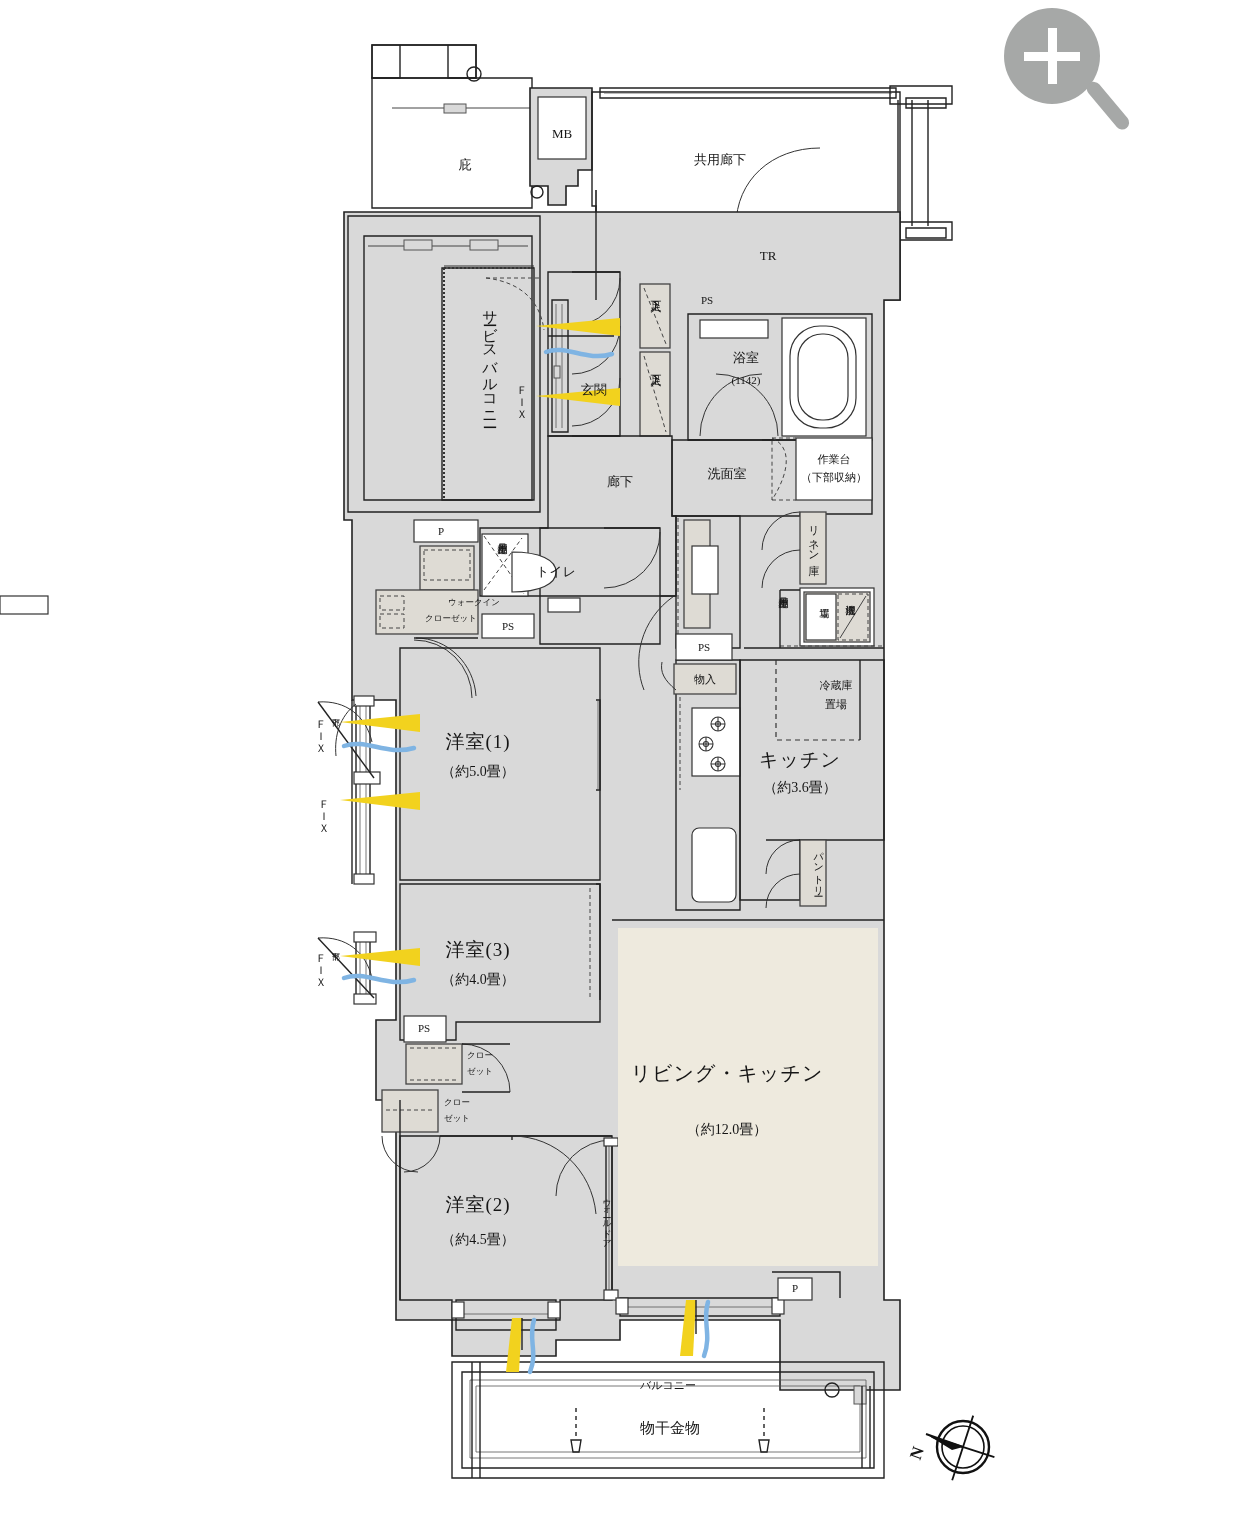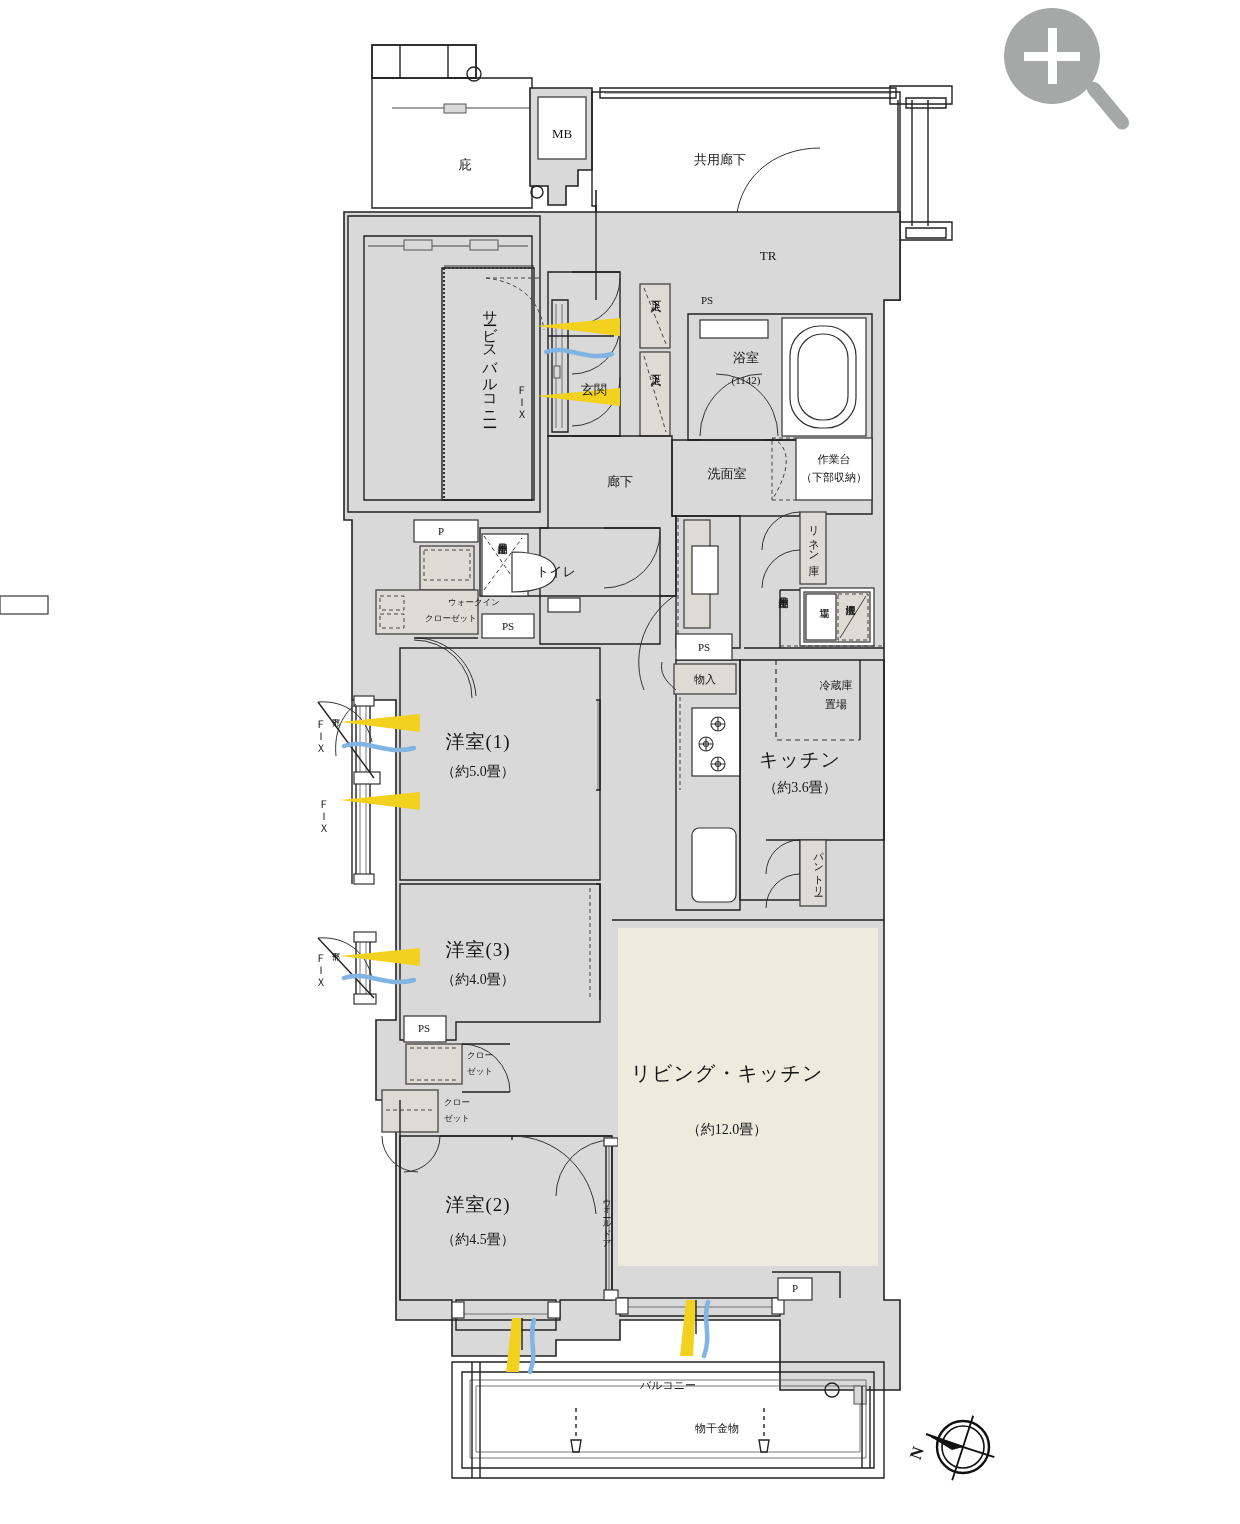--- a/index.html
+++ b/index.html
@@ -10,21 +10,21 @@
   }
   #plan{position:absolute;left:0;top:0;width:1240px;height:1524px;}
   .lbl{position:absolute;white-space:nowrap;line-height:1.12;text-align:center;
        font-family:"Liberation Serif","DejaVu Serif",serif;color:#151515;}
   .lbl.vert{writing-mode:vertical-rl;text-orientation:upright;line-height:1.0;}
   .lbl.ctr{transform:translate(-50%,-50%);}
   .rm-name{font-size:19px;letter-spacing:1px;}
   .rm-sub{font-size:14px;}
   .sm{font-size:13px;}
   .xs{font-size:11px;}
-  .xxs{font-size:11px;margin-left:47px;}
+  .xxs{font-size:15px;}
   .tiny{font-size:8.5px;margin-left:47px;}
   .mag{position:absolute;left:1004px;top:8px;width:140px;height:128px;}
   .mag-circle{position:absolute;left:0;top:0;width:96px;height:96px;border-radius:50%;
      background:#a6a8a7;}
   .mag-plus-h{position:absolute;left:20px;top:44px;width:56px;height:9px;background:#fff;}
   .mag-plus-v{position:absolute;left:43.5px;top:20px;width:9px;height:56px;background:#fff;}
   .mag-handle{position:absolute;left:80px;top:80px;width:14px;height:58px;background:#a6a8a7;
      border-radius:7px;transform:rotate(-40deg);transform-origin:top left;}
 </style>
 </head>

